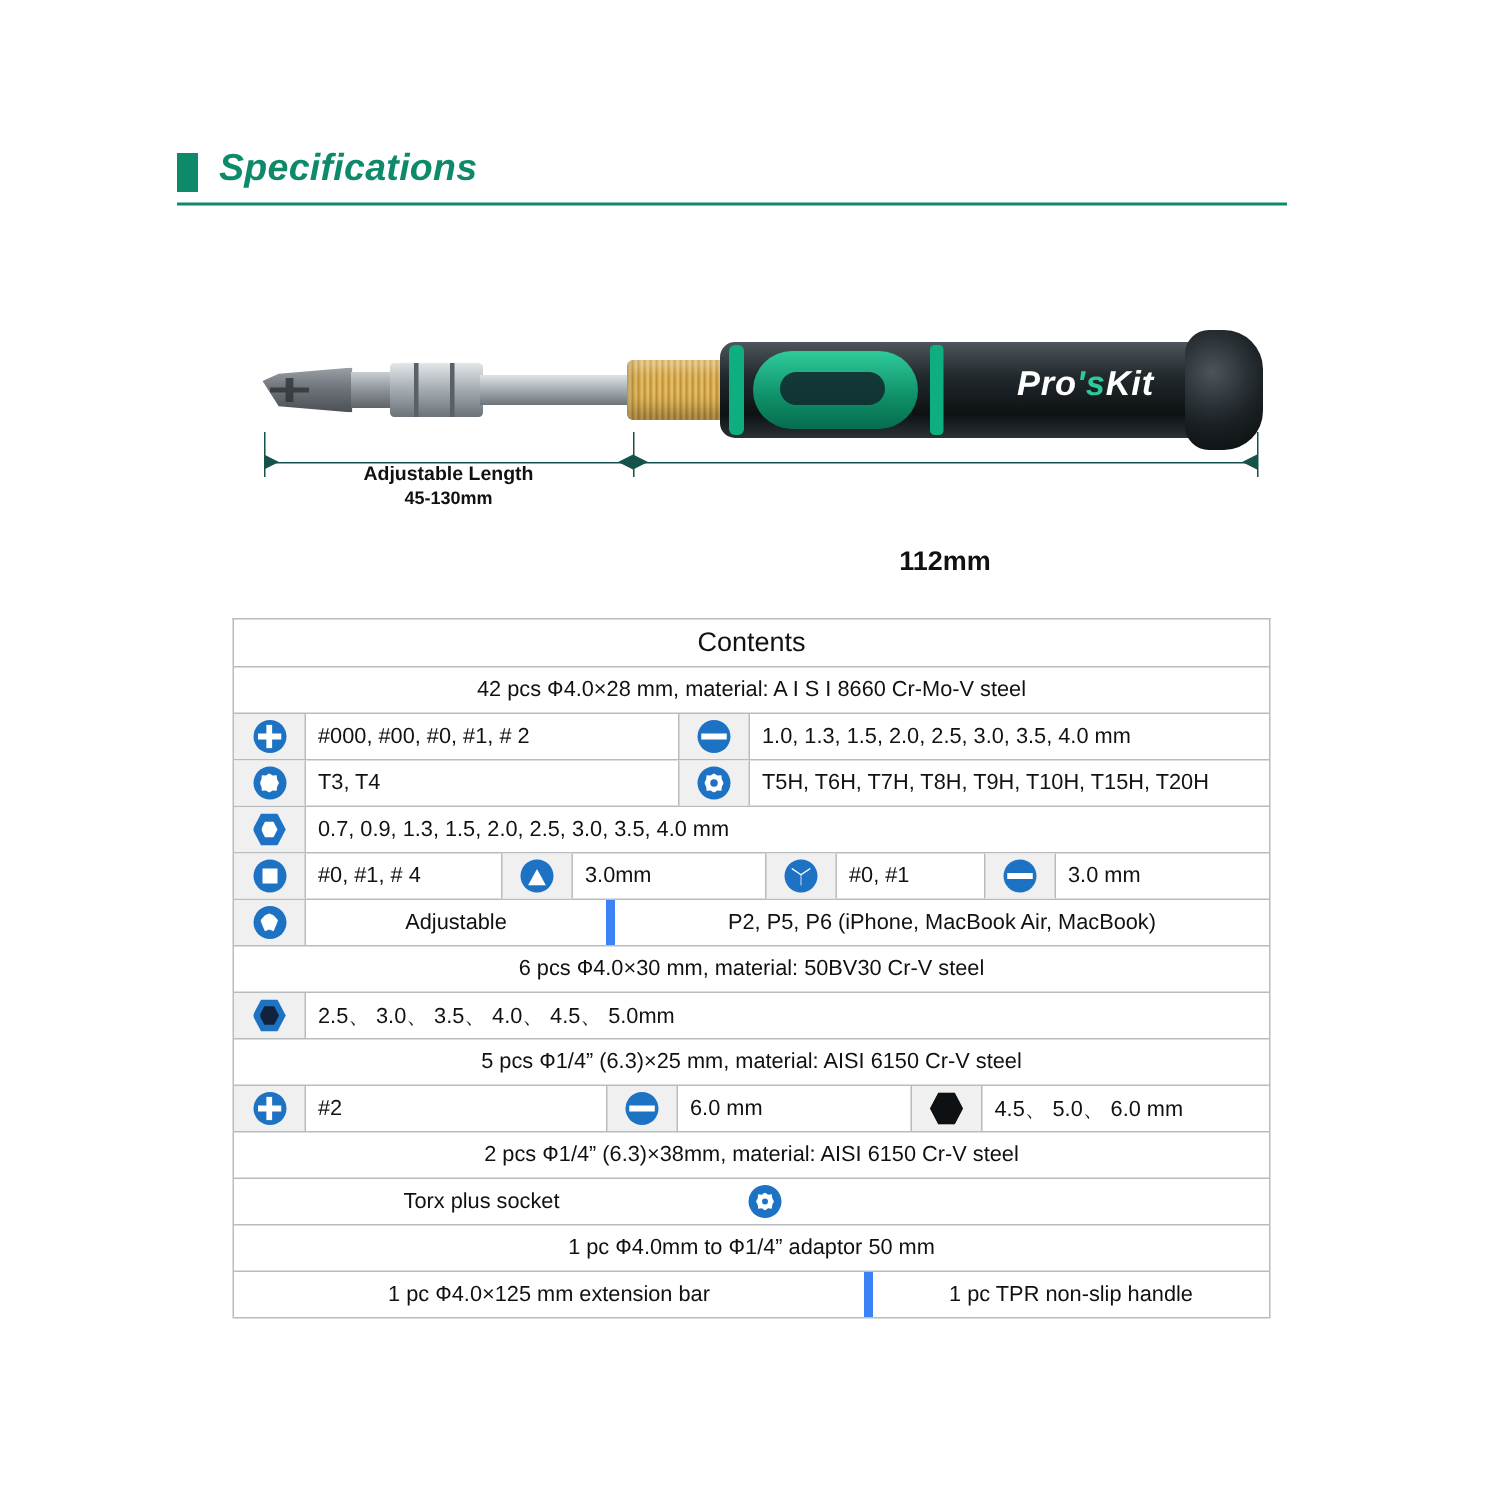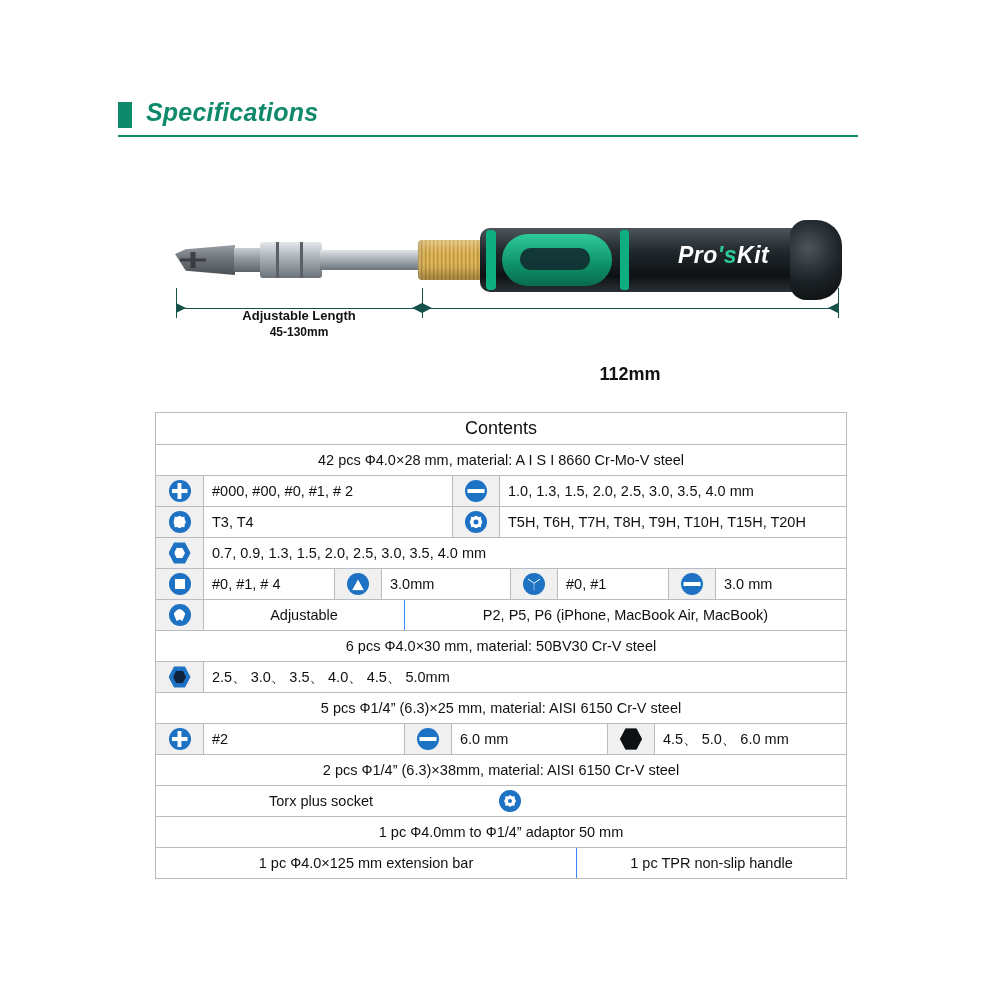--- a/index.html
+++ b/index.html
@@ -237,21 +237,21 @@
     min-height: 30px;
   }
   .cell {
     display: flex;
     align-items: center;
     padding: 3px 8px;
     font-size: 14.5px;
     color: #111;
     box-sizing: border-box;
   }
-  .cell + .cell { border-left: 1px solid #3b82f6; }
+  .cell + .cell { border-left: 6px solid #3b82f6; }
   .cell.center { justify-content: center; }
   .cell.icon {
     width: 48px;
     min-width: 48px;
     justify-content: center;
     background: #f0f0f0;
     border-right: 1px solid #b9bcbe;
   }
   .cell.icon + .cell { border-left: none; }
   .row .cell.icon:not(:first-child) { border-left: 1px solid #b9bcbe; }
@@ -521,21 +521,21 @@
         <span class="ico ico-circle ico-square"></span>
       </div>
     <div class="cell" style="width:130px;">#0,  #1,  # 4</div>
     <div class="cell icon">
         <span class="ico ico-circle ico-tri"></span>
       </div>
     <div class="cell" style="width:128px;">3.0mm</div>
     <div class="cell icon">
         <span class="ico ico-circle ico-y"></span>
       </div>
-    <div class="cell" style="width:110px;">#0,  #1</div>
+    <div class="cell" style="width:98px;">#0,  #1</div>
     <div class="cell icon">
         <span class="ico ico-circle ico-slot"></span>
       </div>
     <div class="cell grow">3.0 mm</div>
   </div>
 
   <div class="row">
     <div class="cell icon">
         <span class="ico ico-penta"></span>
       </div>

